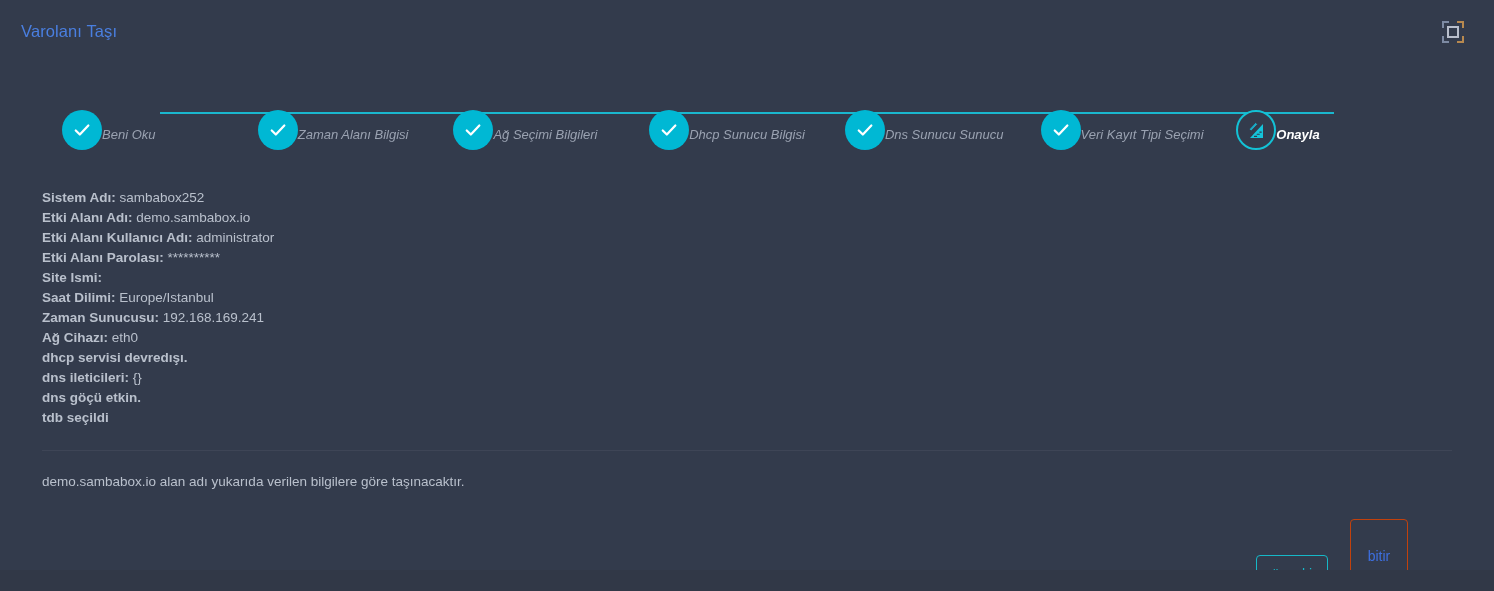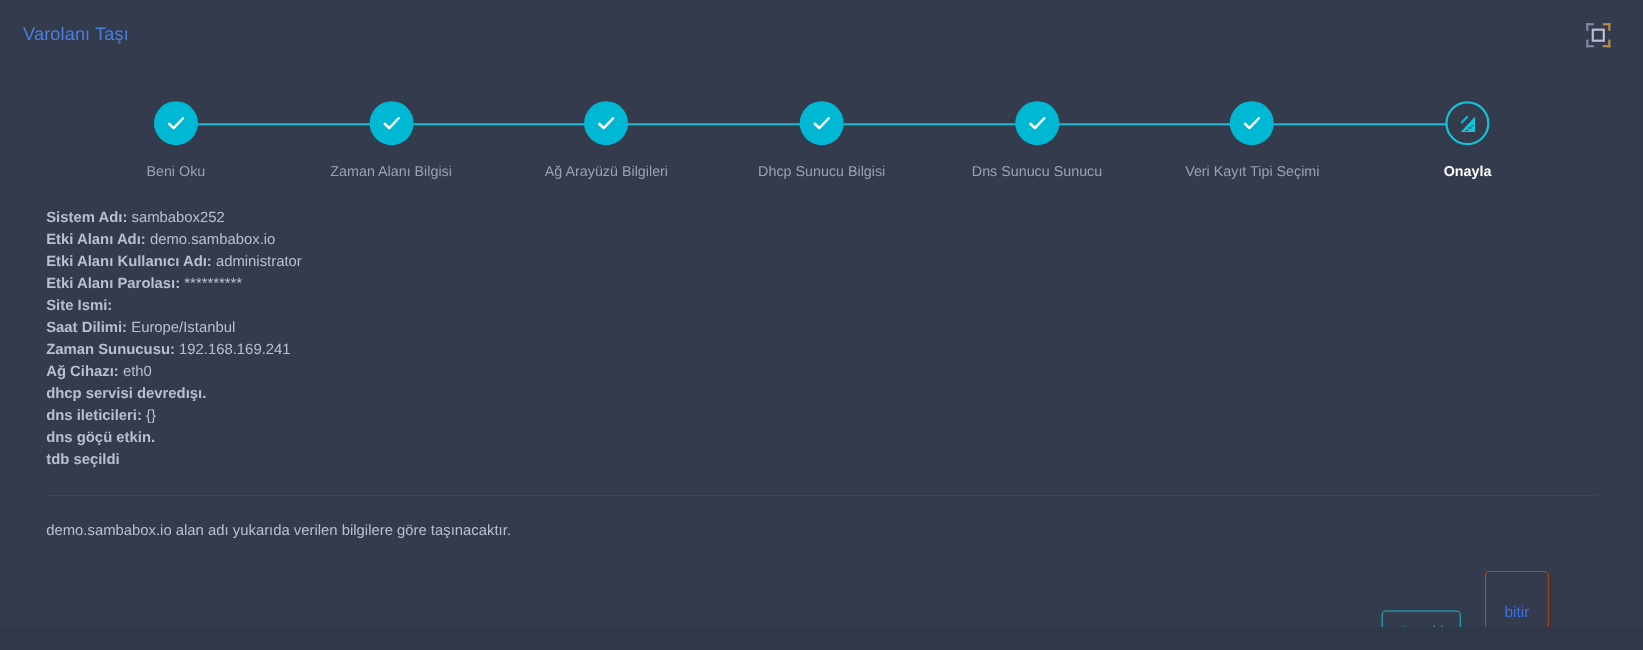--- a/index.html
+++ b/index.html
@@ -68,23 +68,24 @@
   .steps {
     position: relative;
     display: flex;
     width: 100%;
     height: 100%;
   }
   .step {
     position: relative;
     flex: 1 1 0;
     display: flex;
-    flex-direction: column;
+    flex-direction: row;
     align-items: center;
     cursor: pointer;
+    font-style: italic;
   }
   
   .step:not(:last-child)::after {
     content: "";
     position: absolute;
     top: 27px;
     left: 50%;
     width: 100%;
     height: 2px;
     background: #1ab7ce;
@@ -233,21 +234,21 @@
           </svg>
         </div>
         <div class="step-label">Zaman Alanı Bilgisi</div>
       </div>
       <div class="step done">
         <div class="step-bubble">
           <svg width="20" height="20" viewBox="0 0 24 24" aria-hidden="true">
             <path d="M4.5 12.6 L9.4 17.4 L19.6 6.6" fill="none" stroke="#ffffff" stroke-width="2.7" stroke-linecap="round" stroke-linejoin="round"></path>
           </svg>
         </div>
-        <div class="step-label">Ağ Arayüzü Bilgileri</div>
+        <div class="step-label">Ağ Seçimi Bilgileri</div>
       </div>
       <div class="step done">
         <div class="step-bubble">
           <svg width="20" height="20" viewBox="0 0 24 24" aria-hidden="true">
             <path d="M4.5 12.6 L9.4 17.4 L19.6 6.6" fill="none" stroke="#ffffff" stroke-width="2.7" stroke-linecap="round" stroke-linejoin="round"></path>
           </svg>
         </div>
         <div class="step-label">Dhcp Sunucu Bilgisi</div>
       </div>
       <div class="step done">

